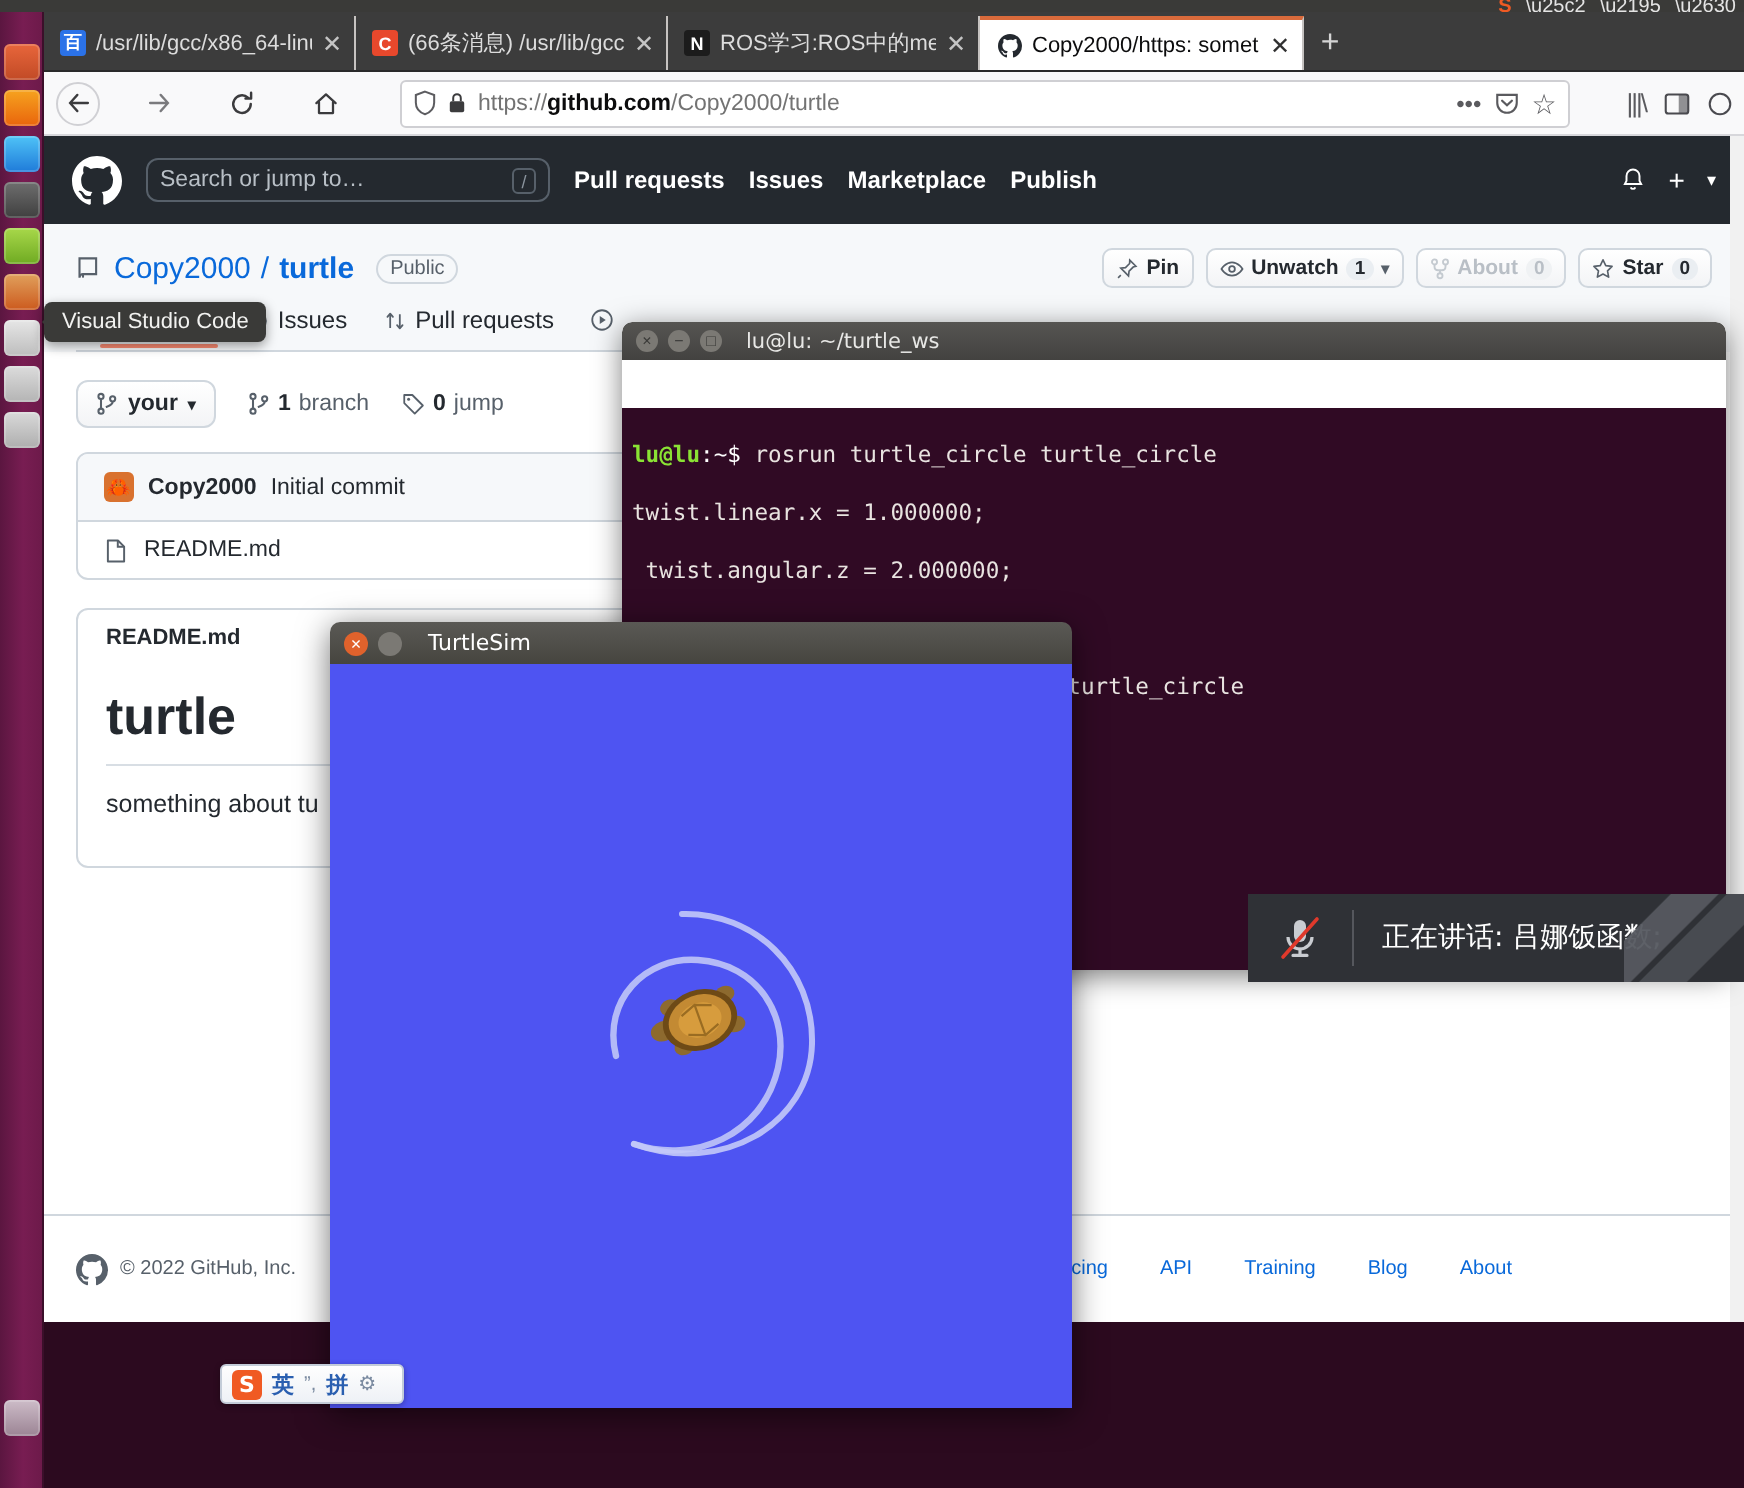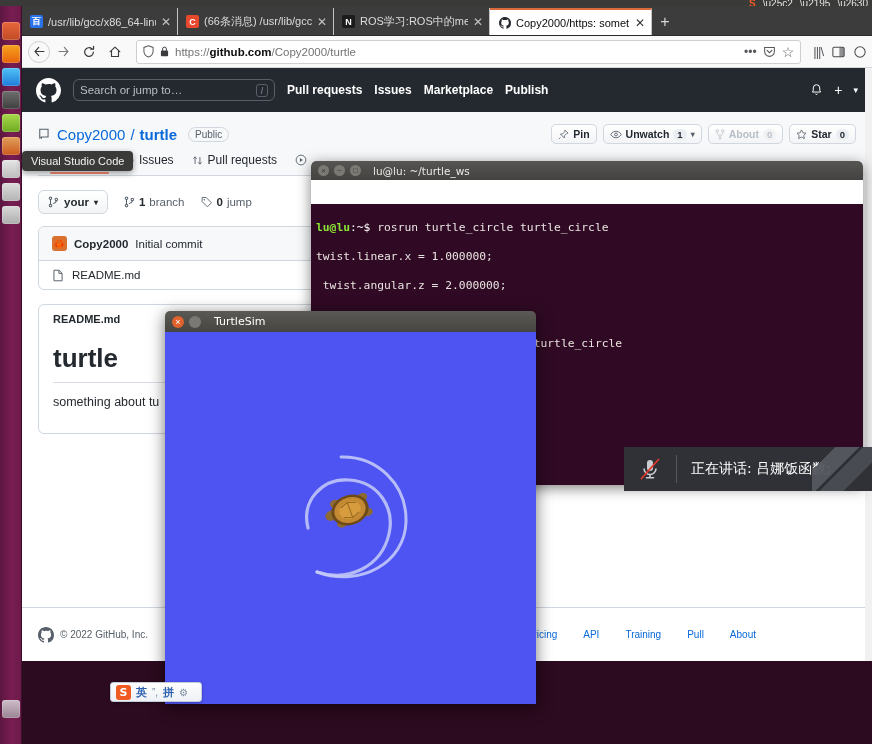--- a/index.html
+++ b/index.html
@@ -70,21 +70,21 @@
     text-overflow:clip; font-size:11px;
   }
   .tab .tab-close { font-size:12px; opacity:.85; flex:0 0 10px; }
   #newtab {
     width:26px; height:27px; color:#d5d5d5; font-size:16px;
     display:flex; align-items:center; justify-content:center;
   }
 
   #navbar {
     height:32px; background:#f9f9fa; display:flex; align-items:center;
-    gap:0px; padding:0 6px; border-bottom:1px solid #d7d7db;
+    gap:16px; padding:0 6px; border-bottom:1px solid #d7d7db;
   }
   .navbtn {
     width:26px; height:26px; display:flex; align-items:center;
     justify-content:center; color:#4a4a4f; font-size:14px;
   }
   #urlbar {
     flex:1 1 auto; height:24px; margin:0 8px;
     background:#fff; border:1px solid #cfcfd3; border-radius:3px;
     display:flex; align-items:center; gap:6px; padding:0 6px;
     font-size:11.5px; color:#6b6b6f;
@@ -644,21 +644,21 @@
         <span id="footer-logo">
           <svg width="16" height="16" viewBox="0 0 16 16">
               <path fill="#57606a" d="M8 0C3.58 0 0 3.58 0 8c0 3.54 2.29 6.53 5.47 7.59.4.07.55-.17.55-.38 0-.19-.01-.82-.01-1.49-2.01.37-2.53-.49-2.69-.94-.09-.23-.48-.94-.82-1.13-.28-.15-.68-.52-.01-.53.63-.01 1.08.58 1.23.82.72 1.21 1.87.87 2.33.66.07-.52.28-.87.51-1.07-1.78-.2-3.64-.89-3.64-3.95 0-.87.31-1.59.82-2.15-.08-.2-.36-1.02.08-2.12 0 0 .67-.21 2.2.82a7.4 7.4 0 0 1 2-.27c.68 0 1.36.09 2 .27 1.53-1.04 2.2-.82 2.2-.82.44 1.1.16 1.92.08 2.12.51.56.82 1.27.82 2.15 0 3.07-1.87 3.75-3.65 3.95.29.25.54.73.54 1.48 0 1.07-.01 1.93-.01 2.2 0 .21.15.46.55.38A8.01 8.01 0 0 0 16 8c0-4.42-3.58-8-8-8z"></path>
             </svg>
         </span>
         <span id="footer-copy">© 2022 GitHub, Inc.</span>
         <div id="footer-links">
           <a class="flink">Pricing</a>
           <a class="flink">API</a>
           <a class="flink">Training</a>
-          <a class="flink">Pull</a>
+          <a class="flink">Blog</a>
           <a class="flink">About</a>
         </div>
       </div>
 
       <div class="scrollbar-r"></div>
     </div>
   </div>
 
   <div id="vs-tooltip">
     <span>Visual Studio Code</span>

